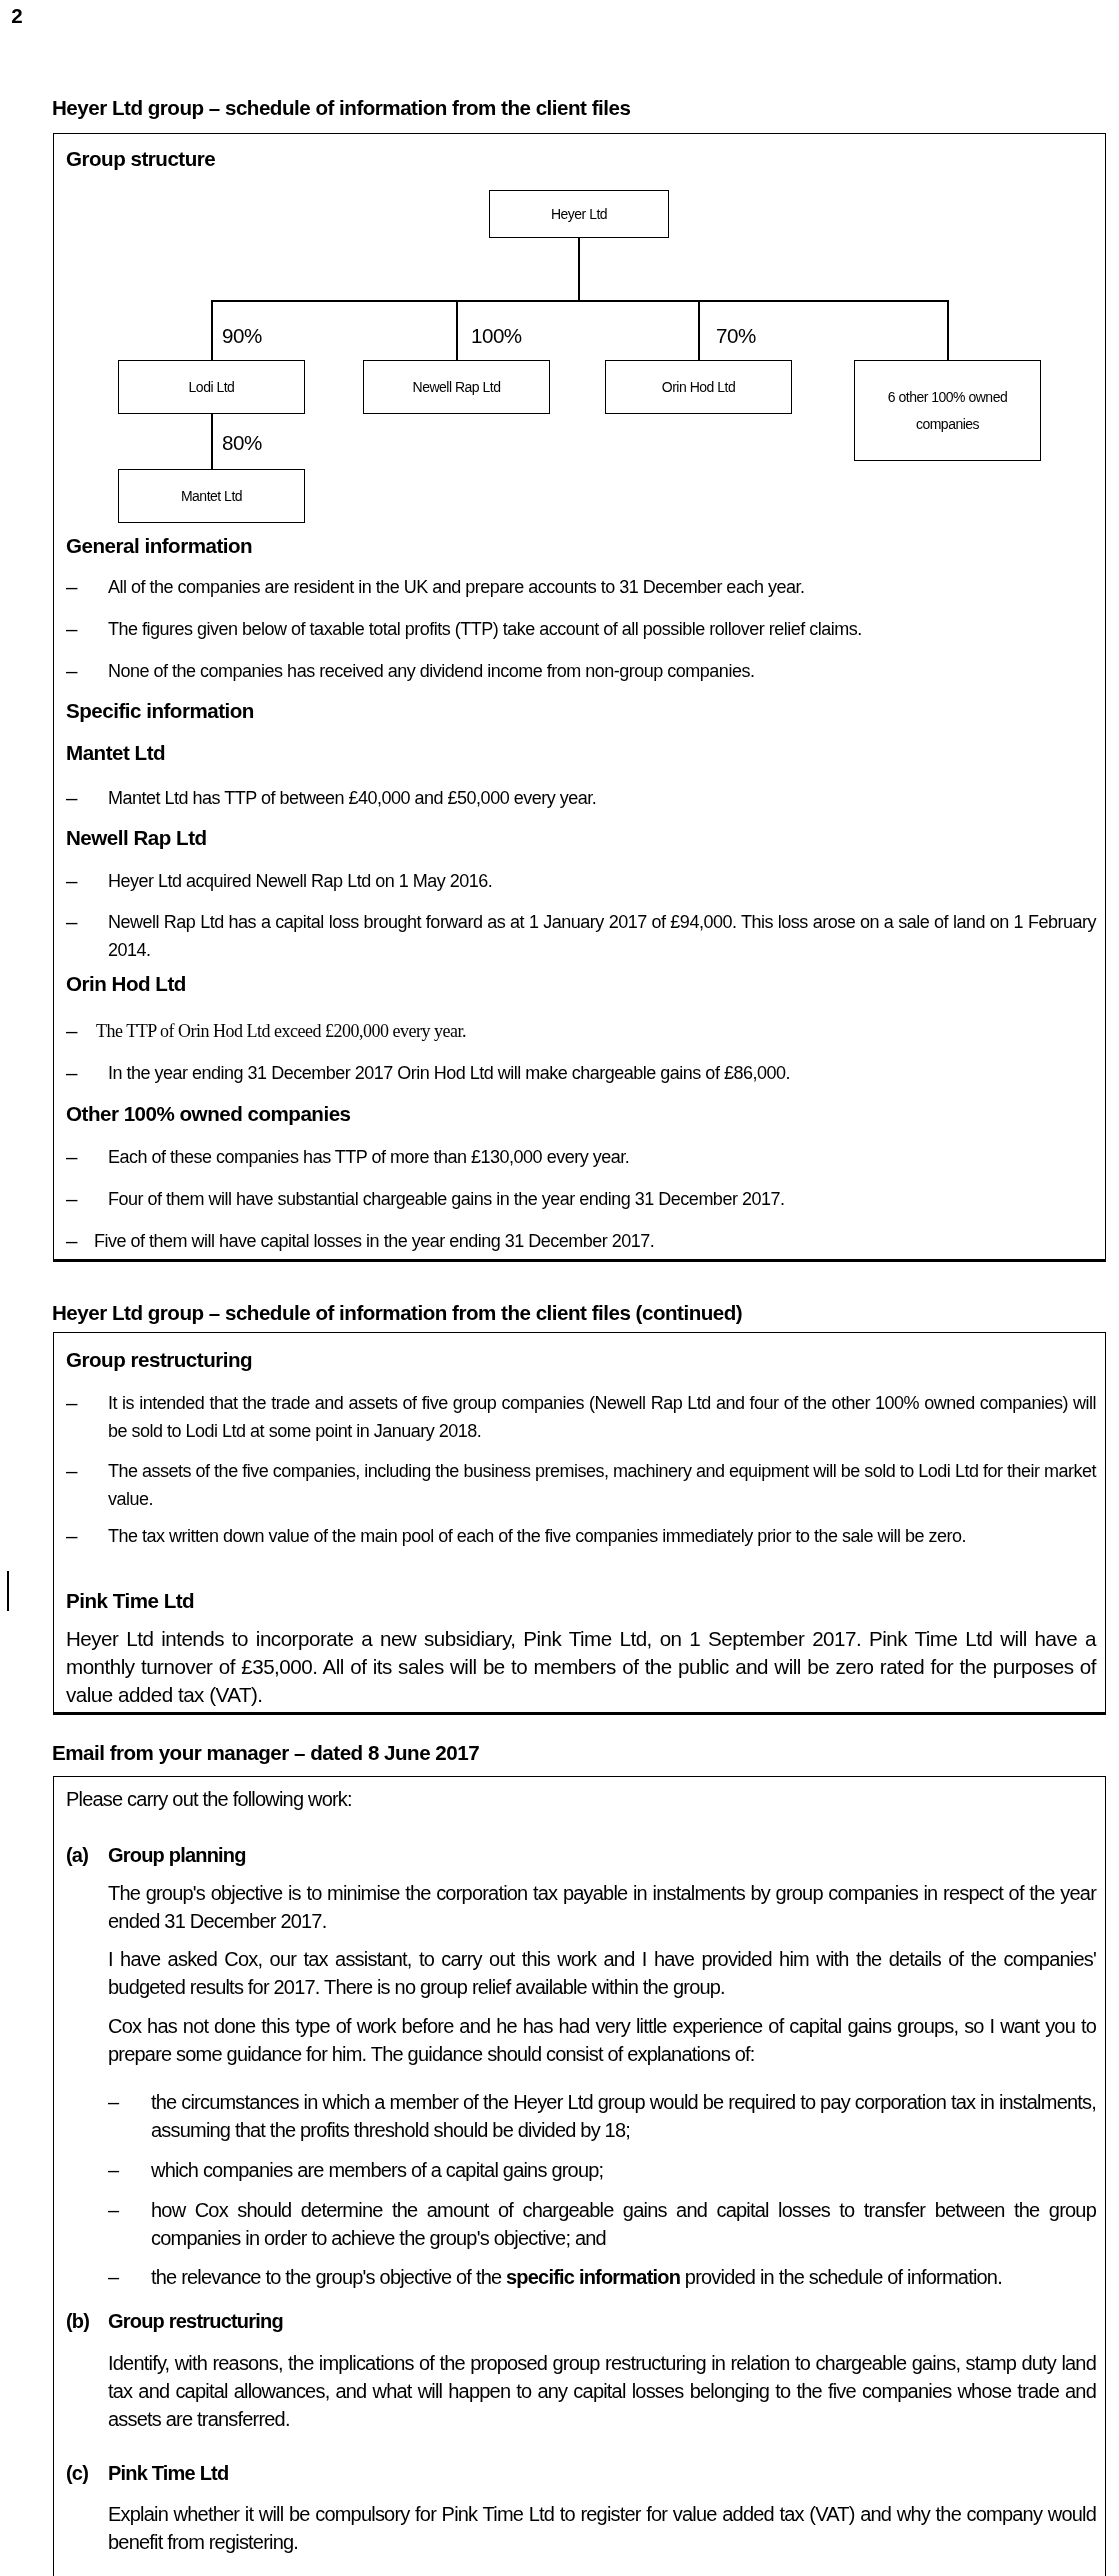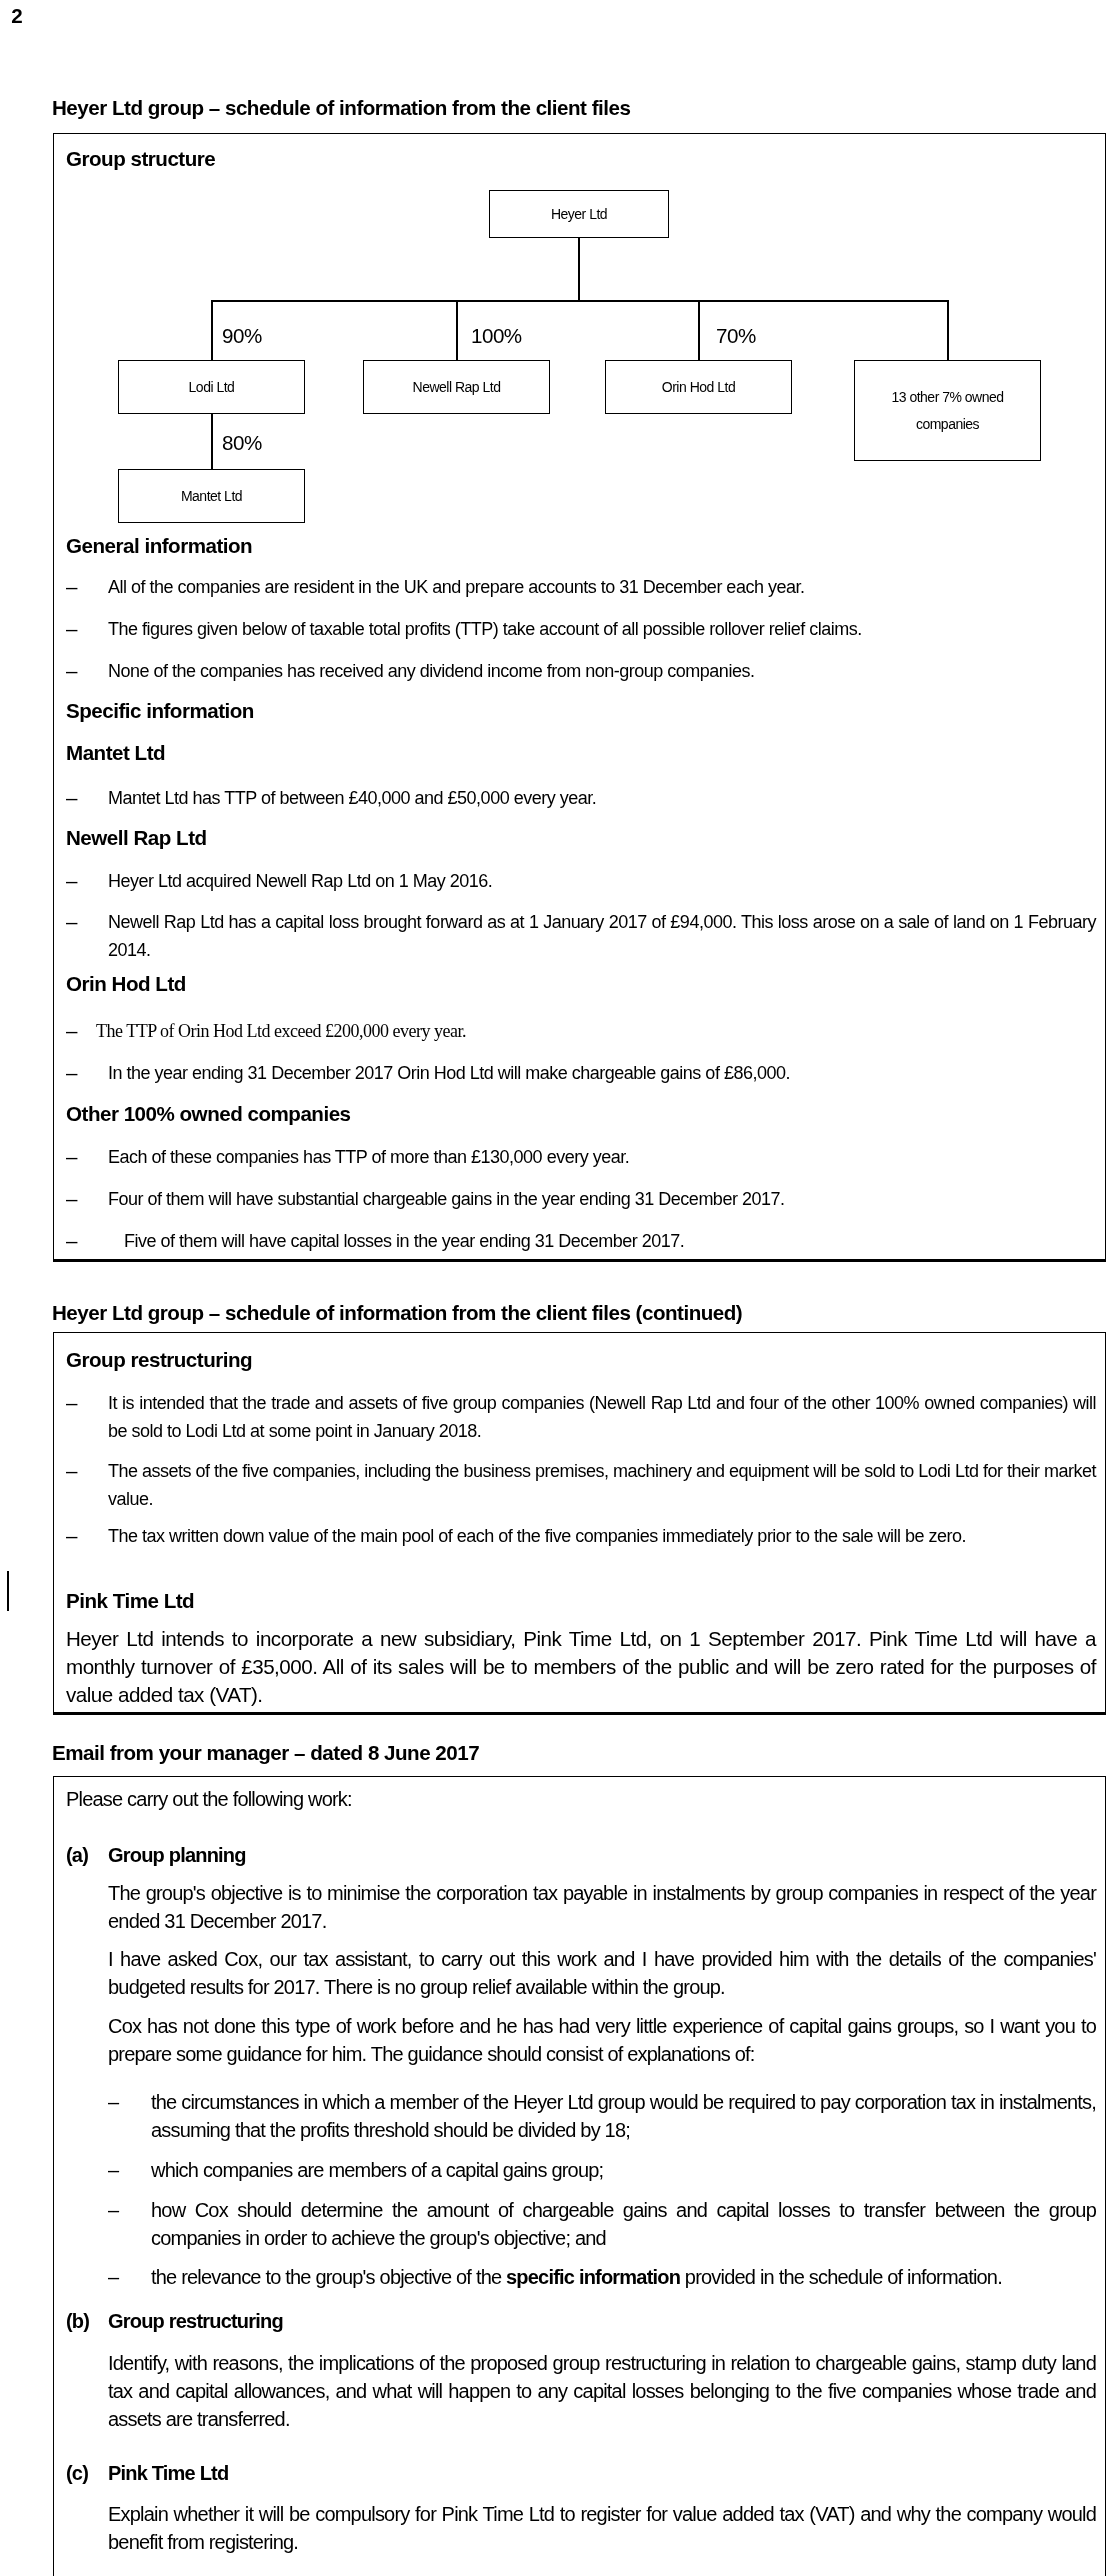--- a/index.html
+++ b/index.html
@@ -49,21 +49,21 @@
     <div class="vline" style="left:644px;top:166px;width:1.5px;height:60px;"></div>
     <div class="vline" style="left:893px;top:166px;width:1.5px;height:60px;"></div>
 
     <div class="abs t" style="left:168px;top:189px;">90%</div>
     <div class="abs t" style="left:417px;top:189px;">100%</div>
     <div class="abs t" style="left:662px;top:189px;">70%</div>
 
     <div class="node" style="left:64px;top:226px;width:187px;height:54px;">Lodi Ltd</div>
     <div class="node" style="left:309px;top:226px;width:187px;height:54px;">Newell Rap Ltd</div>
     <div class="node" style="left:551px;top:226px;width:187px;height:54px;">Orin Hod Ltd</div>
-    <div class="node" style="left:800px;top:226px;width:187px;height:101px;padding:0 14.4px;white-space:normal;line-height:27px;">13 other 7% owned companies</div>
+    <div class="node" style="left:800px;top:226px;width:187px;height:101px;padding:0 14.4px;white-space:normal;line-height:27px;">6 other 100% owned companies</div>
 
     <div class="vline" style="left:157px;top:280px;width:1.5px;height:56px;"></div>
     <div class="abs t" style="left:168px;top:296px;">80%</div>
     <div class="node" style="left:64px;top:335px;width:187px;height:54px;">Mantet Ltd</div>
 
     <div class="abs t b" style="left:12px;top:399px;">General information</div>
     <div class="bullet" style="left:12px;top:439px;width:1083px;">
       <span class="dash">–</span>
       <span class="btxt" style="margin-left:42px;width:988px;">All of the companies are resident in the UK and prepare accounts to 31 December each year.</span>
     </div>
@@ -108,21 +108,21 @@
     <div class="bullet" style="left:12px;top:1009px;width:1083px;">
       <span class="dash">–</span>
       <span class="btxt" style="margin-left:42px;width:988px;">Each of these companies has TTP of more than £130,000 every year.</span>
     </div>
     <div class="bullet" style="left:12px;top:1051px;width:1083px;">
       <span class="dash">–</span>
       <span class="btxt" style="margin-left:42px;width:988px;">Four of them will have substantial chargeable gains in the year ending 31 December 2017.</span>
     </div>
     <div class="bullet" style="left:12px;top:1093px;width:1083px;">
       <span class="dash">–</span>
-      <span class="btxt" style="margin-left:58px;width:988px;">Five of them will have capital losses in the year ending 31 December 2017.</span>
+      <span class="btxt" style="margin-left:28px;width:988px;">Five of them will have capital losses in the year ending 31 December 2017.</span>
     </div>
   </div>
 
   <div class="abs t b" style="left:52px;top:1300px;">Heyer Ltd group – schedule of information from the client files (continued)</div>
 
   <div class="frame" style="left:53px;top:1332px;width:1053px;height:383px;">
     <div class="abs t b" style="left:12px;top:14px;">Group restructuring</div>
     <div class="bullet" style="left:12px;top:56px;width:1083px;">
       <span class="dash">–</span>
       <span class="btxt" style="margin-left:42px;width:988px;">It is intended that the trade and assets of five group companies (Newell Rap Ltd and four of the other 100% owned companies) will be sold to Lodi Ltd at some point in January 2018.</span>

